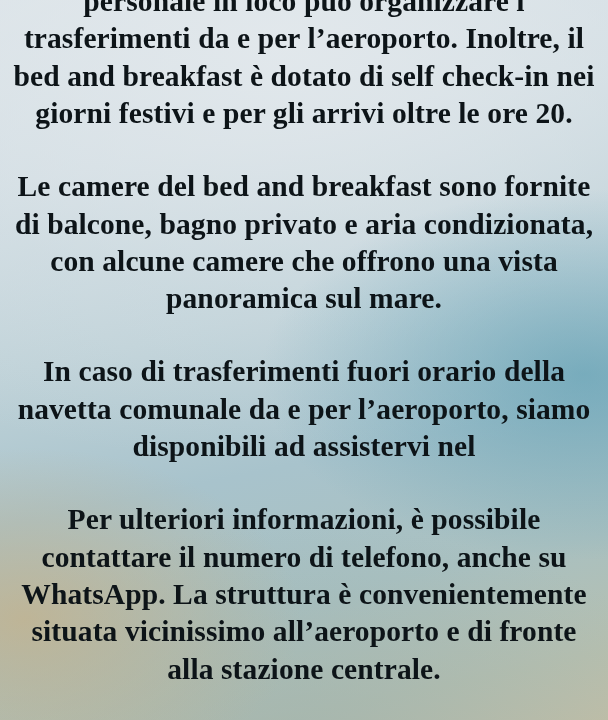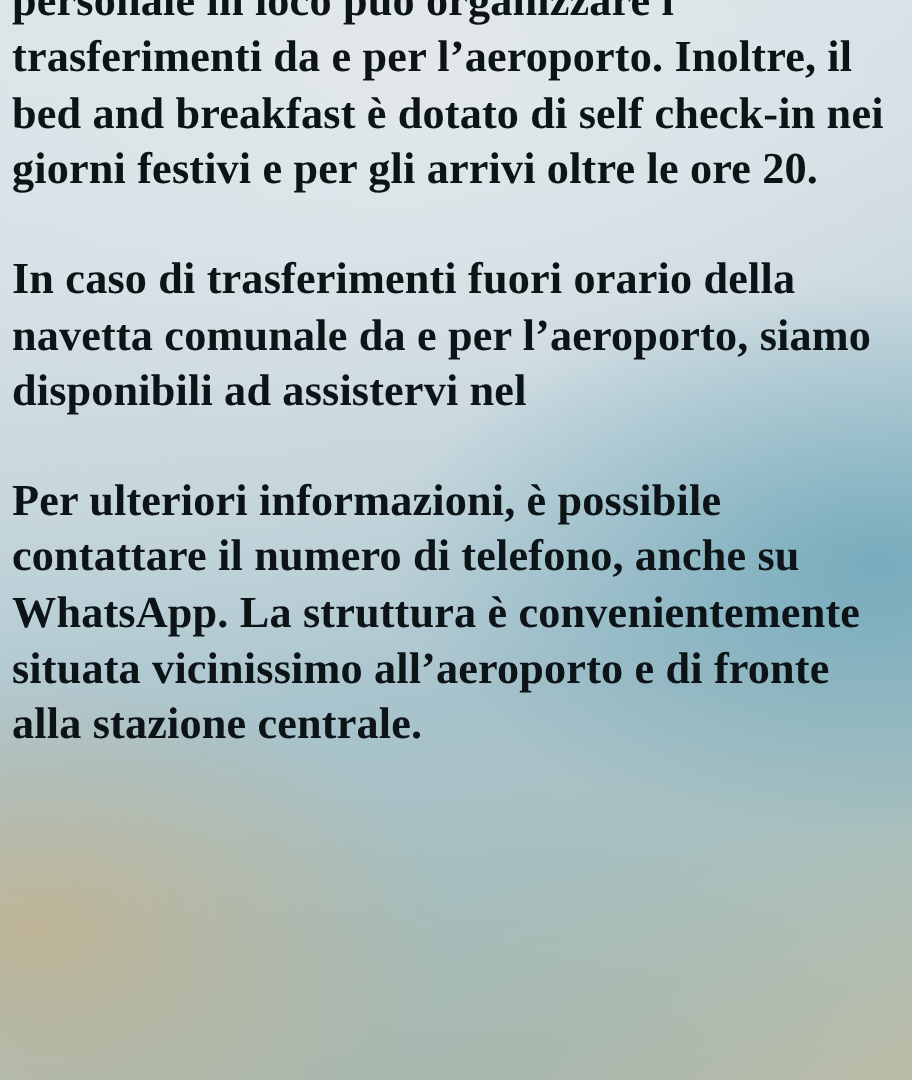--- a/index.html
+++ b/index.html
@@ -23,20 +23,21 @@
       radial-gradient(ellipse 420px 260px at 4% 86%, rgba(196,178,140,0.80) 0%, rgba(196,178,140,0.0) 66%),
       radial-gradient(ellipse 600px 320px at 50% 104%, rgba(150,175,175,0.55) 0%, rgba(150,175,175,0.0) 70%),
       radial-gradient(ellipse 700px 420px at 46% 6%, rgba(226,232,236,0.95) 0%, rgba(214,224,230,0.35) 60%, rgba(200,214,222,0.0) 100%),
       linear-gradient(168deg, #dfe6ea 0%, #d4dfe4 22%, #bfd2d8 44%, #a8c3cc 62%, #a9c0c0 78%, #b7bfae 92%, #c3bfa6 100%);
   }
   #text-body {
     position: absolute;
     left: 0;
     top: 0;
     width: 608px;
+    text-align: center;
     color: #0d1418;
     font-weight: bold;
     font-size: 29.5px;
     line-height: 1.265;
     letter-spacing: 0.1px;
     padding: 0 8px;
     box-sizing: border-box;
   }
   .para {
     margin: 0;
@@ -52,16 +53,17 @@
   .clip-bottom {
     
   }
 </style>
 </head>
 <body>
 
 <div id="page">
   <div id="text-body">
     <p class="para clip-top">personale in loco può organizzare i trasferimenti da e per l’aeroporto. Inoltre, il bed and breakfast è dotato di self check-in nei giorni festivi e per gli arrivi oltre le ore 20.</p>
+    <p class="para">Le camere del bed and breakfast sono fornite di balcone, bagno privato e aria condizionata, con alcune camere che offrono una vista panoramica sul mare.</p>
     <p class="para clip-bottom">In caso di trasferimenti fuori orario della navetta comunale da e per l’aeroporto, siamo disponibili ad assistervi nel</p>
     <p class="para">Per ulteriori informazioni, è possibile contattare il numero di telefono, anche su WhatsApp. La struttura è convenientemente situata vicinissimo all’aeroporto e di fronte alla stazione centrale.</p>
   </div>
 </div>
 
 </body></html>

